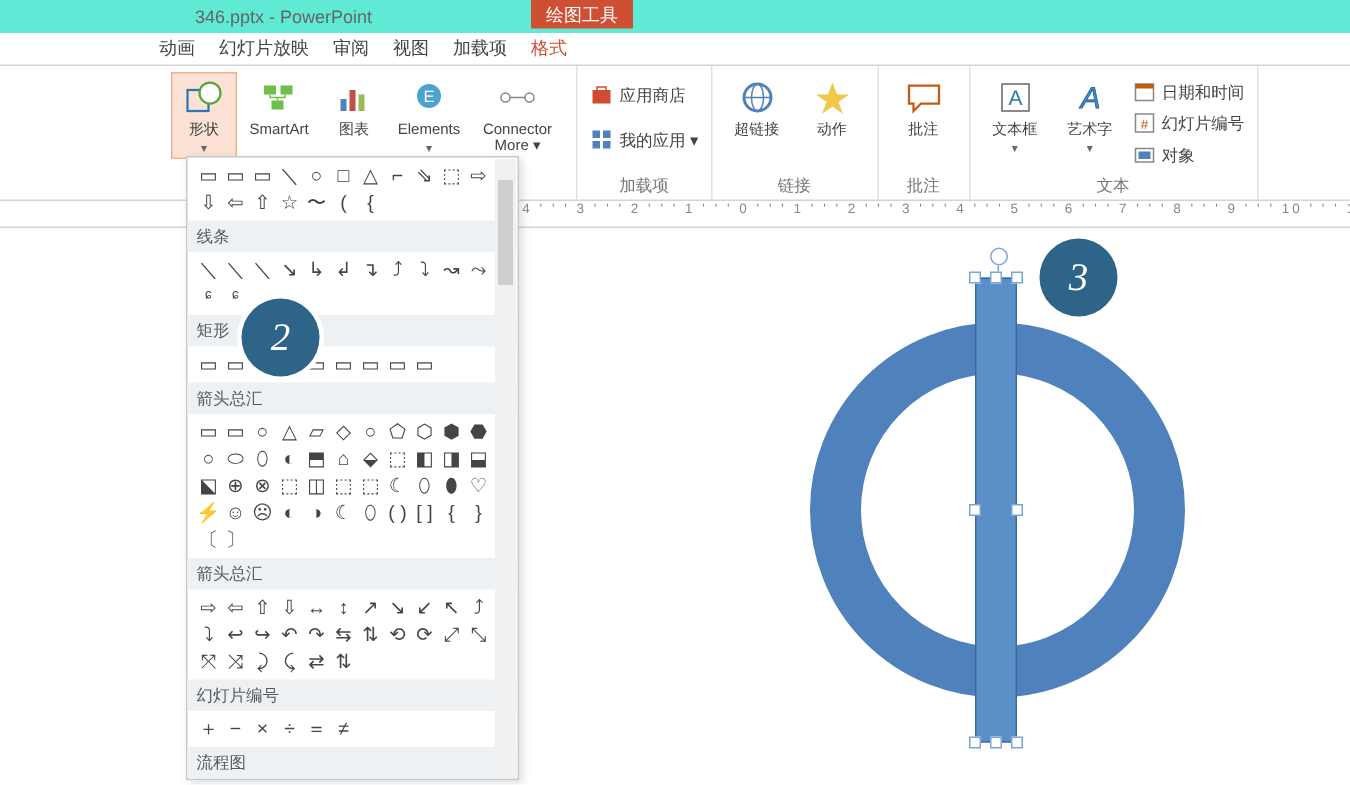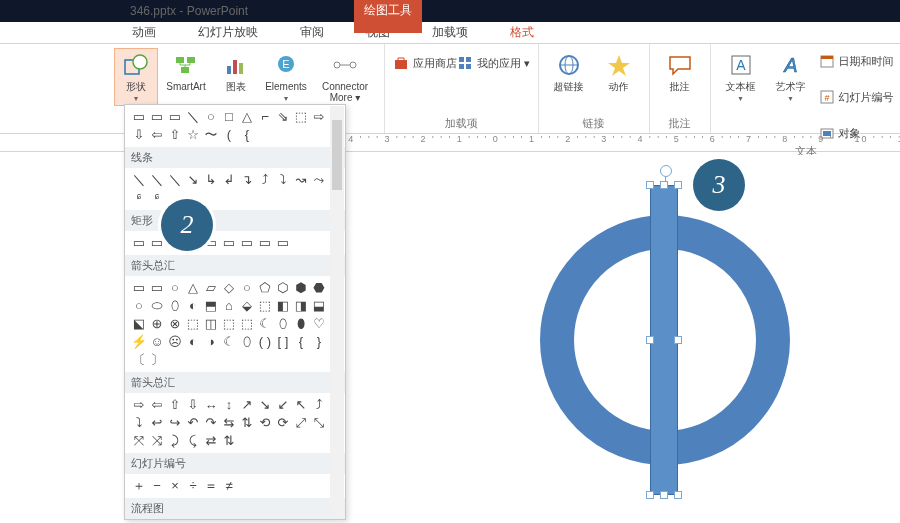--- a/index.html
+++ b/index.html
@@ -1,25 +1,25 @@
 <!DOCTYPE html>
 <html><head>
 <meta charset="utf-8">
 <style>
   * { box-sizing: border-box; margin: 0; padding: 0; font-family: "Microsoft YaHei", "Segoe UI", sans-serif; }
   body { background: #fff; width: 900px; height: 523px; overflow: hidden; font-size: 12px; color: #444; position: relative; }
 
   
-  .titlebar { height: 22px; background: #0f172a; display: flex; align-items: center; position: relative; text-align: right; }
+  .titlebar { height: 22px; background: #5eead4; display: flex; align-items: center; position: relative; text-align: right; }
   .titlebar .title { position: absolute; left: 130px; font-size: 12px; color: #666; }
-  .titlebar .context-tab { position: absolute; left: 354px; top: 0; background: #ce4f34; color: #fff; padding: 2px 10px 14px; font-size: 12px; }
+  .titlebar .context-tab { position: absolute; left: 354px; top: 0; background: #ce4f34; color: #fff; padding: 2px 10px 0; font-size: 12px; }
 
   
   .tabs { height: 22px; display: flex; align-items: center; padding-left: 106px; gap: 16px; font-size: 12px; color: #444; border-bottom: 1px solid #d4d4d4; }
-  .tabs .tab { cursor: pointer; margin-left: 26px; }
+  .tabs .tab { cursor: pointer; }
   .tabs .tab.format { color: #ce4f34; }
 
   
   .ribbon { height: 90px; display: flex; border-bottom: 1px solid #d4d4d4; background: #fff; padding-left: 106px; }
   .ribbon-group { border-right: 1px solid #e1e1e1; padding: 4px 8px 2px; display: flex; flex-direction: column; justify-content: space-between; }
   .ribbon-group .group-body { display: flex; gap: 6px; align-items: flex-start; }
   .ribbon-group .group-label { text-align: center; font-size: 11px; color: #777; padding-top: 2px; }
   .btn { display: flex; flex-direction: column; align-items: center; gap: 2px; padding: 2px 4px; border: 1px solid transparent; }
   .btn.big { width: 44px; }
   .btn .ico { width: 28px; height: 28px; display: flex; align-items: center; justify-content: center; }
@@ -122,21 +122,21 @@
               <line x1="8" y1="8" x2="18" y2="8" stroke="#888"></line>
             </svg>
         </span>
         <span class="lbl">Connector More ▾</span>
       </div>
     </div>
     <div class="group-label">&nbsp;</div>
   </div>
 
   <div class="ribbon-group">
-    <div class="group-body" style="flex-direction:row; gap:0; padding-top:6px;">
+    <div class="group-body" style="flex-direction:column; gap:12px; padding-top:6px;">
       <div class="small-row">
         <span class="sico">
             <svg width="16" height="16">
               <rect x="2" y="5" width="12" height="9" fill="#d04b2f"></rect>
               <path d="M5 5 v-2 h6 v2" stroke="#d04b2f" fill="none"></path>
             </svg>
           </span>
         <span>应用商店</span>
       </div>
       <div class="small-row">
@@ -206,21 +206,21 @@
       </div>
       <div class="btn big">
         <span class="ico">
             <svg width="26" height="26">
               <text x="13" y="20" text-anchor="middle" font-size="20" font-style="italic" fill="#3e8acc" stroke="#1b5a8e" stroke-width="0.5">A</text>
             </svg>
           </span>
         <span class="lbl">艺术字</span>
         <span style="font-size:8px;color:#666">▾</span>
       </div>
-      <div style="display:flex; flex-direction:column; gap:18px; padding-top:4px;text-align:right;">
+      <div style="display:flex; flex-direction:column; gap:3px; padding-top:4px;text-align:right;">
         <div class="small-row">
           <span class="sico">
               <svg width="14" height="14">
                 <rect x="1" y="2" width="12" height="11" fill="#fff" stroke="#888"></rect>
                 <rect x="1" y="2" width="12" height="3" fill="#c55a11"></rect>
               </svg>
             </span>
           <span>日期和时间</span>
         </div>
         <div class="small-row">

